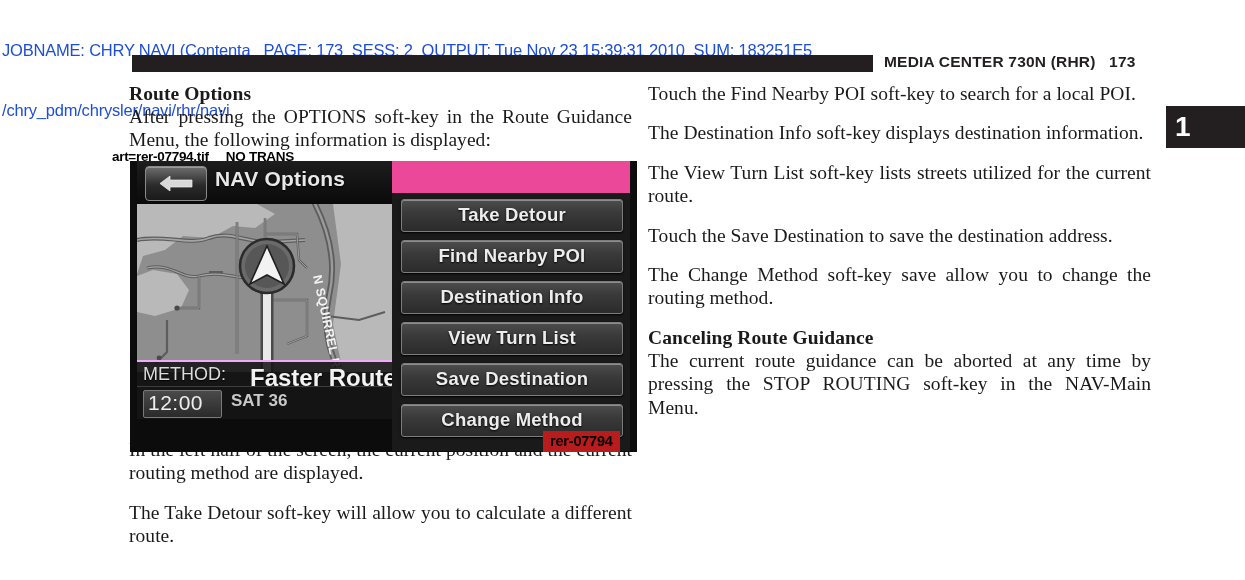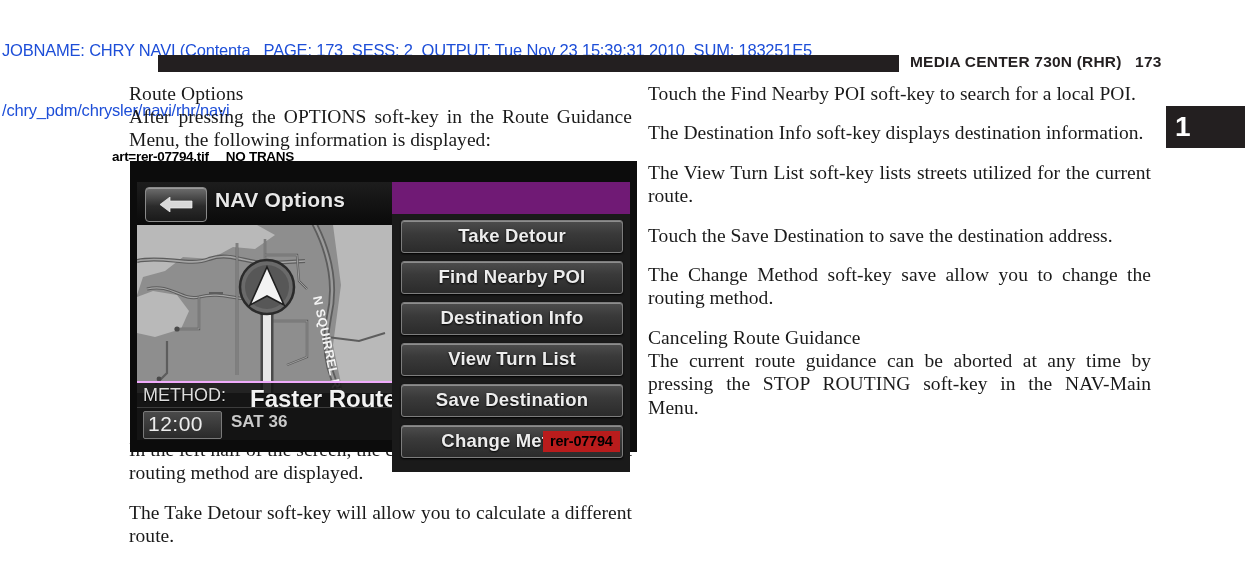--- a/index.html
+++ b/index.html
@@ -31,21 +31,20 @@
   }
   .jobline-2 { }
 
   
   .runhead {
     position: absolute;
     left: 132px;
     top: 55px;
     width: 1013px;
     height: 27px;
-    margin-left: 26px;
   }
   .runhead-rule {
     position: absolute;
     left: 0;
     top: 0;
     width: 741px;
     height: 17px;
     background: #231f20;
   }
   .runhead-title {
@@ -84,21 +83,21 @@
   .col {
     position: absolute;
     top: 82px;
     width: 503px;
   }
   .col-left  { left: 129px; }
   .col-right { left: 648px; }
 
   .h-sub {
     font-family: "Liberation Serif", serif;
-    font-weight: normal;
+    font-weight: bold;
     font-size: 19.5px;
     line-height: 23px;
     margin: 0 0 0 0;
     letter-spacing: 0.1px;
   }
   p.body {
     font-size: 19.5px;
     line-height: 23.4px;
     margin: 0;
     text-align: justify;
@@ -128,24 +127,24 @@
     left: 130px;
     top: 161px;
     width: 507px;
     height: 291px;
     background: #0c0c0c;
     z-index: 3;
   }
   .nav-screen {
     position: absolute;
     left: 7px;
-    top: 21px;
+    top: 0;
     width: 493px;
     height: 258px;
-    background: #701a75;
+    background: #ec4899;
   }
 
   
   .map-pane {
     position: absolute;
     left: 0px;
     top: 0px;
     width: 255px;
     height: 258px;
     background: #1b1b1b;

